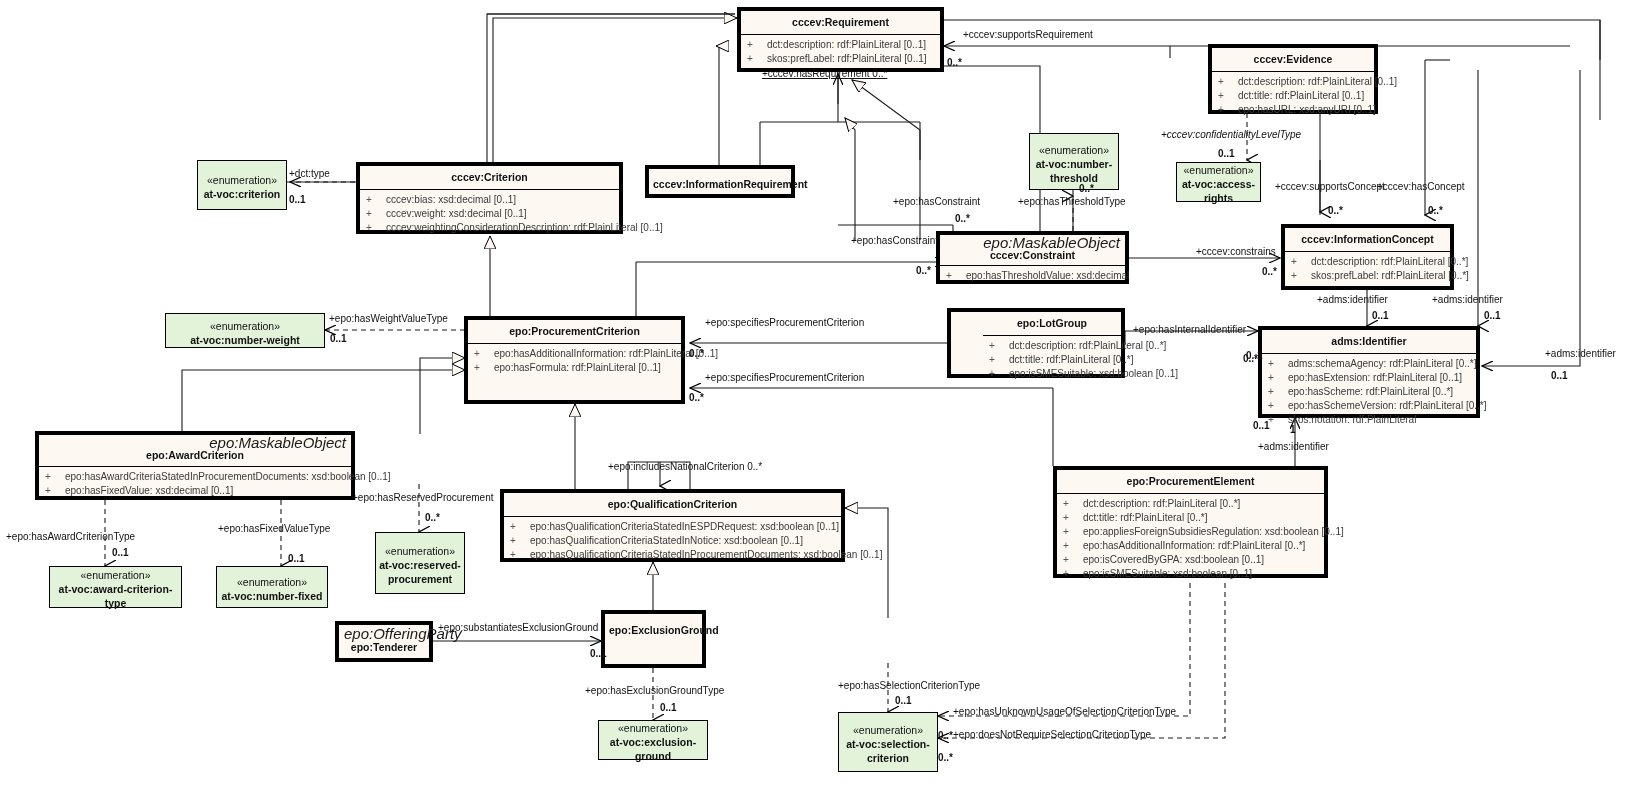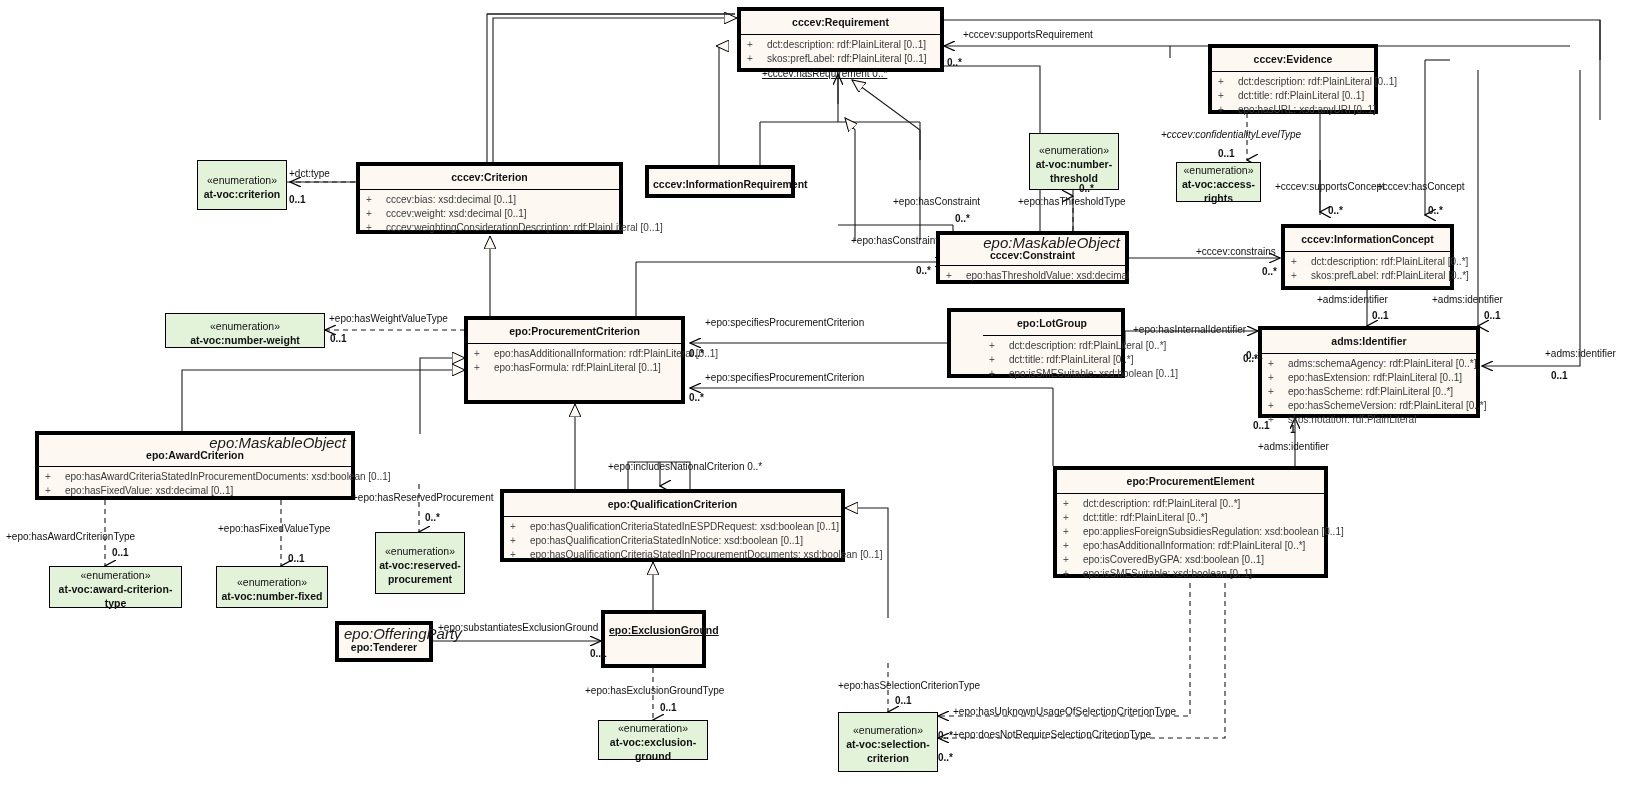--- a/index.html
+++ b/index.html
@@ -337,21 +337,21 @@
       <div class="attr"><span class="plus">+</span><span>epo:isSMESuitable: xsd:boolean [0..1]</span></div>
     </div>
   </div>
 
   <div class="node cls" style="left:335px; top:621px; width:98px; height:41px;">
     <div class="node-stereo" style="text-align:center;padding-top:3px;">epo:OfferingParty</div>
     <div class="node-title" style="padding-top:1px;">epo:Tenderer</div>
   </div>
 
   <div class="node cls" style="left:601px; top:610px; width:105px; height:58px;">
-    <div class="node-title" style="padding-top:10px;text-decoration:underline;">epo:ExclusionGround</div>
+    <div class="node-title" style="padding-top:10px;">epo:ExclusionGround</div>
   </div>
 
 
   <div class="node enum" style="left:197px; top:160px; width:90px; height:50px;">
     <div class="enum-inner">
       <div class="enum-stereo">«enumeration»</div>
       <div class="enum-name">at-voc:criterion</div>
     </div>
   </div>
 

